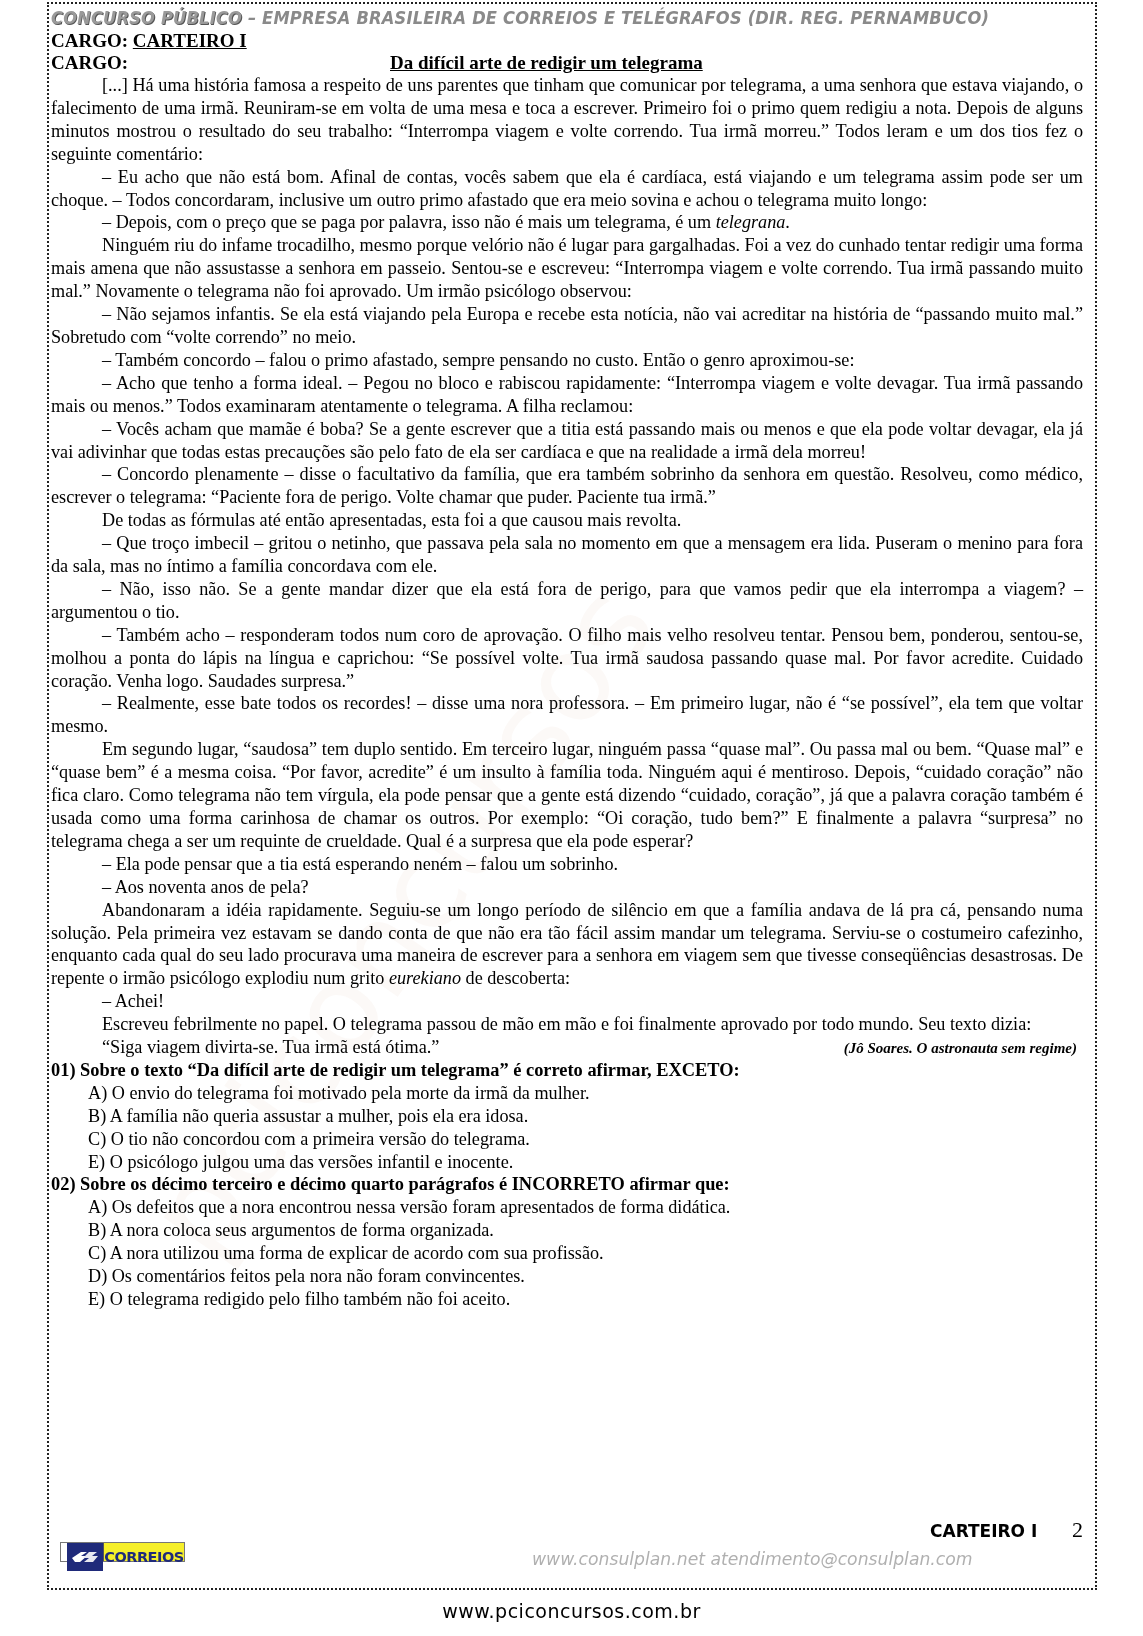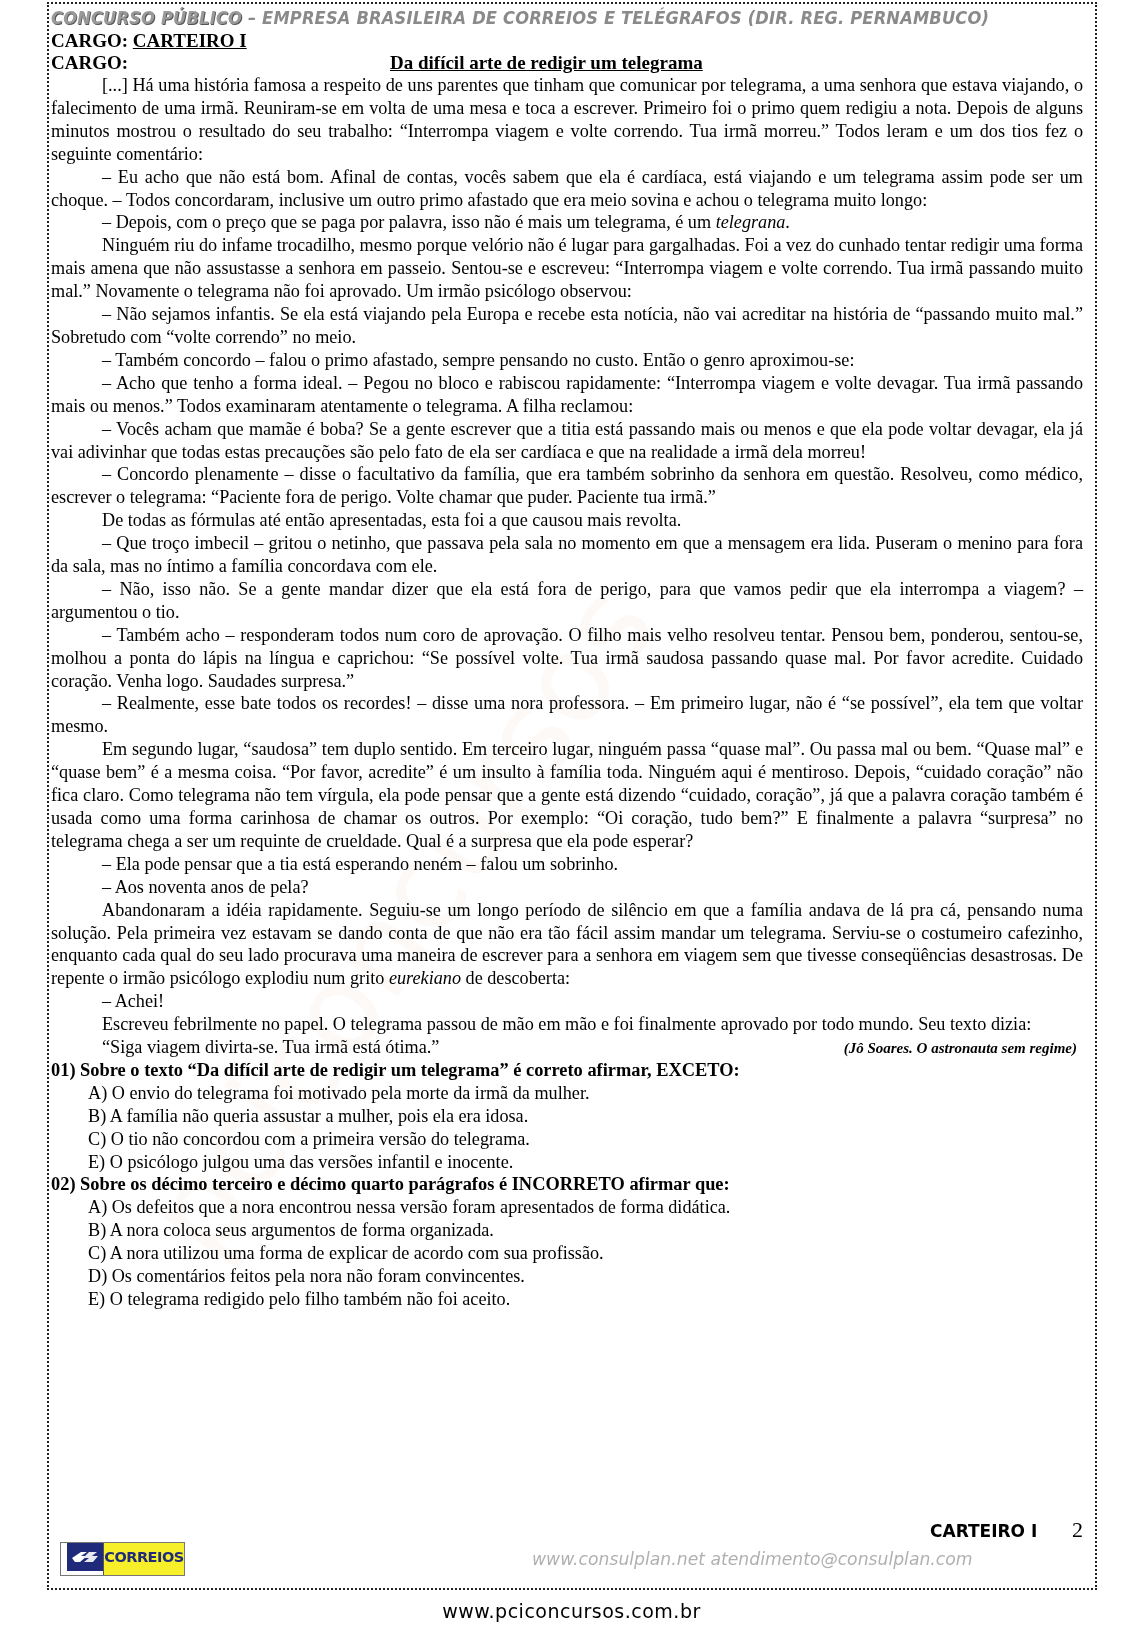--- a/index.html
+++ b/index.html
@@ -13,21 +13,21 @@
   .title-row { position: relative; height: 22px; }
   .title-row .t-label { position: absolute; left: 0; top: 0; font-weight: bold; font-size: 19px; line-height: 22px; }
   .title-row .t-title { position: absolute; left: 339px; top: 0; font-weight: bold; font-size: 19px; line-height: 22px; text-decoration: underline; }
   .txt { font-size: 18.2px; line-height: 22.9px; text-align: justify; }
   .txt p { margin: 0; text-indent: 51px; }
   .cite-row { position: relative; height: 22.9px; font-size: 18.2px; line-height: 22.9px; }
   .cite-row .quote { position: absolute; left: 51px; top: 0; }
   .cite-row .cite { position: absolute; right: 6px; top: 1px; font-weight: bold; font-style: italic; font-size: 15px; }
   .q-title { font-weight: bold; font-size: 18.4px; line-height: 22.9px; white-space: nowrap; }
   .opt { font-size: 18.2px; line-height: 22.9px; padding-left: 37px; white-space: nowrap; }
-  .footer-logo { position: absolute; left: 60px; top: 1542px; width: 125px; height: 34px; display: flex; border: 1px solid #777; box-sizing: border-box; padding-left: 6px; }
+  .footer-logo { position: absolute; left: 60px; top: 1542px; width: 125px; height: 20px; display: flex; border: 1px solid #777; box-sizing: border-box; padding-left: 6px; }
   .footer-logo .mark { width: 36px; height: 28px; background: #1f2a7a; position: relative; }
   .footer-logo .word { flex: 1; background: #f6ef2a; color: #1f2a7a; font-family: "DejaVu Sans", sans-serif; font-weight: bold; font-size: 14.5px; line-height: 28px; text-align: center; letter-spacing: -0.5px; border-left: 1px solid #555; }
   .footer-role { position: absolute; left: 930px; top: 1520px; font-family: "DejaVu Sans", sans-serif; font-weight: bold; font-size: 17px; line-height: 22px; }
   .footer-page { position: absolute; left: 1072px; top: 1518px; font-size: 22px; line-height: 24px; }
   .footer-contact { position: absolute; left: 532px; top: 1548px; font-family: "DejaVu Sans", sans-serif; font-style: italic; font-size: 18.5px; color: #b0b0b0; white-space: nowrap; transform: scaleX(0.93); transform-origin: left center; }
   .site-url { position: absolute; left: 0; width: 1143px; top: 1600px; text-align: center; font-family: "DejaVu Sans", sans-serif; font-size: 19px; color: #000000; letter-spacing: 0.5px; }
   .watermark { position: absolute; left: 120px; top: 1200px; font-family: "DejaVu Sans", sans-serif; font-size: 120px; color: rgba(200,160,120,0.06); transform: rotate(-55deg); transform-origin: left top; white-space: nowrap; pointer-events: none; }
 </style>
 </head>
 <body>

